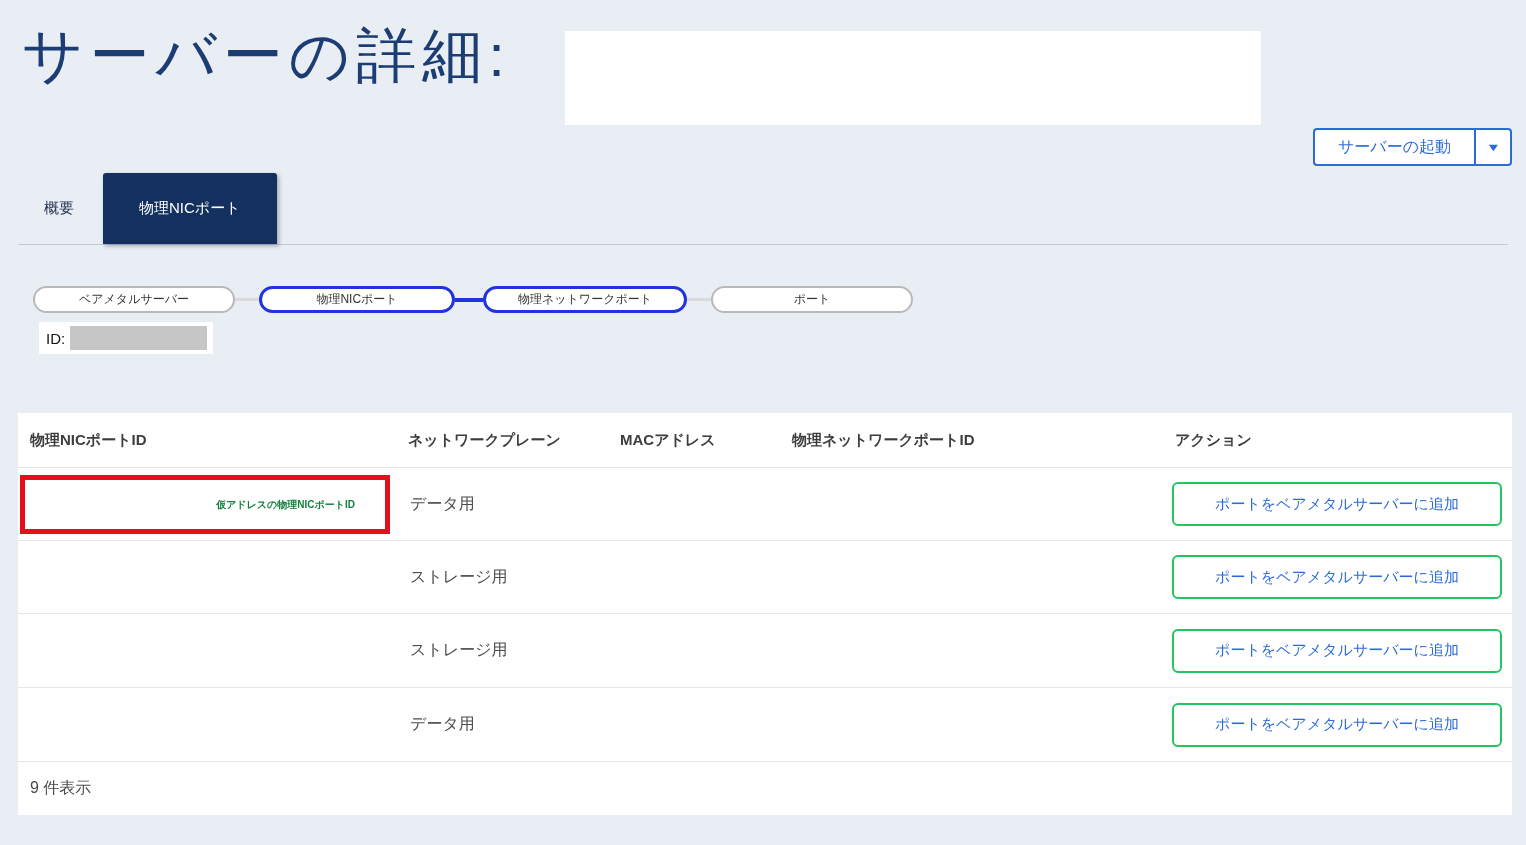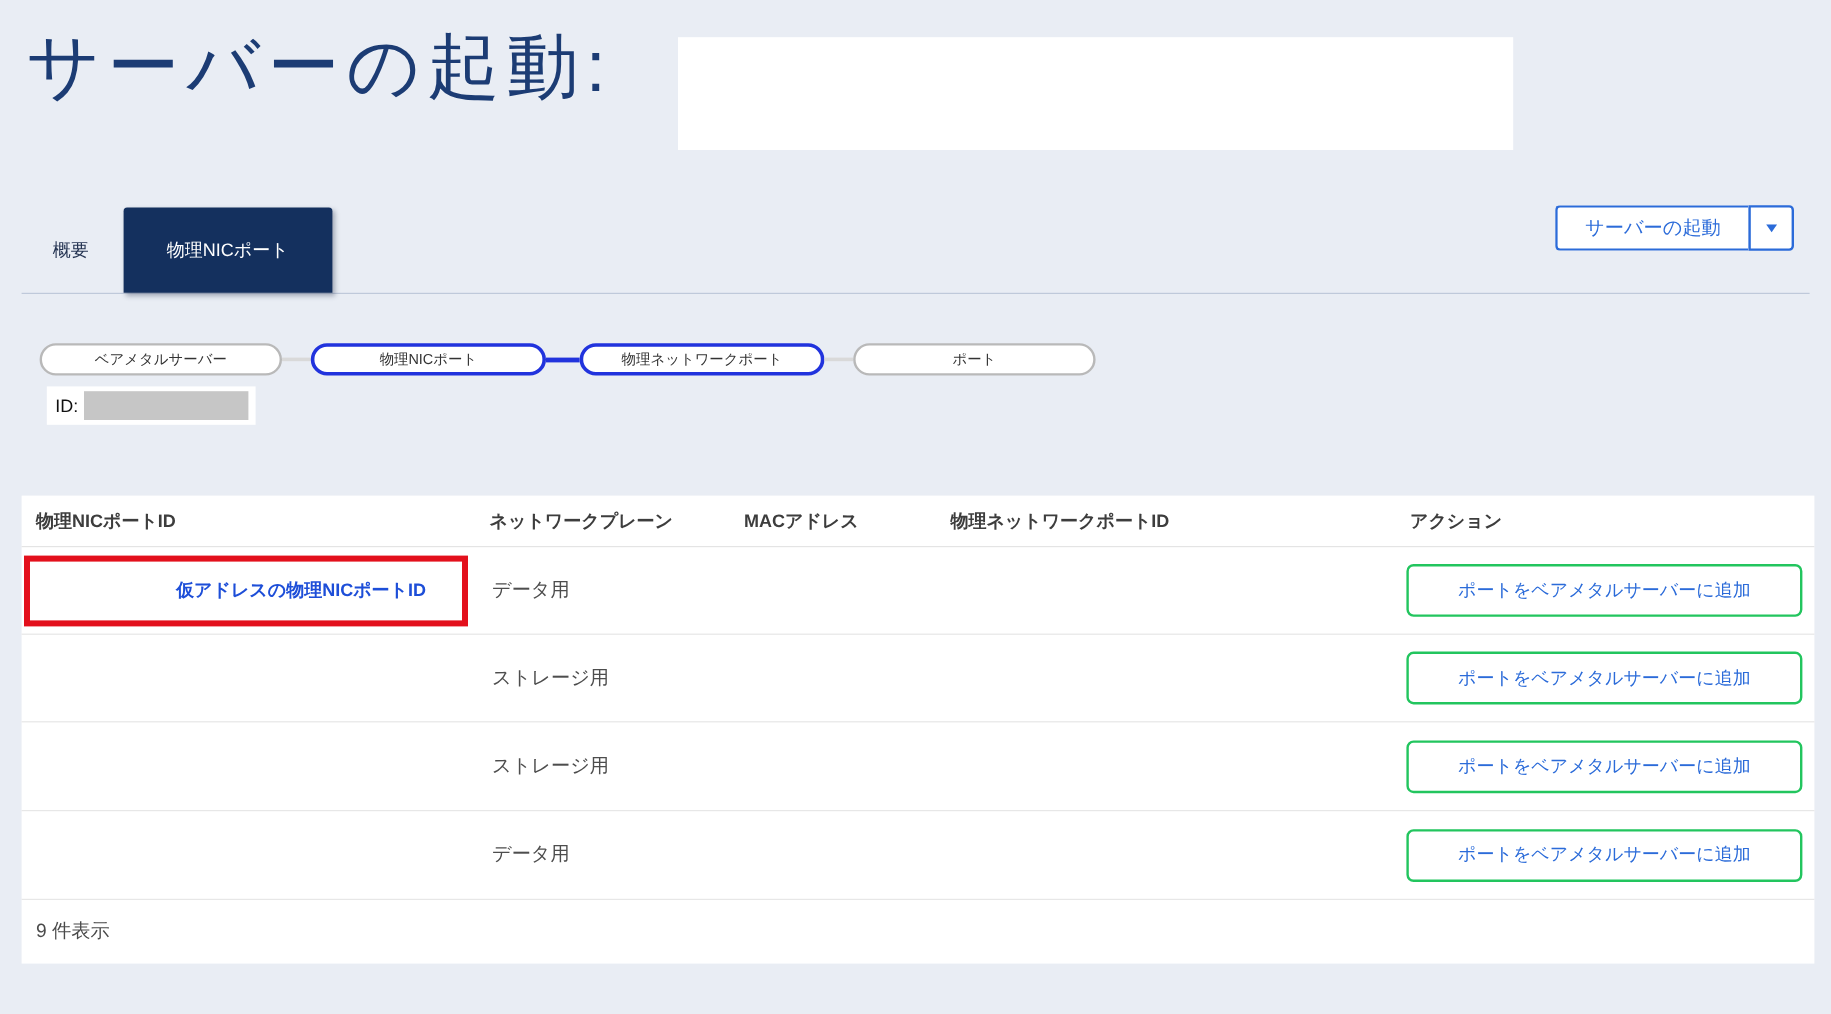--- a/index.html
+++ b/index.html
@@ -15,21 +15,21 @@
   
   .page-title {
     position:absolute; left:22px; top:16px;
     font-size:60px; font-weight:400; letter-spacing:6px;
     color:#1c3c74; white-space:nowrap;
   }
   .title-redaction {
     position:absolute; left:565px; top:31px; width:696px; height:94px;
     background:#ffffff;
   }
-  .start-group { position:absolute; top:128px; right:31px; display:flex; height:38px;margin-top:43px; }
+  .start-group { position:absolute; top:128px; right:14px; display:flex; height:38px; }
   .start-btn {
     height:38px; padding:0 23px; background:#fff; color:#2b6bd9;
     border:2px solid #2b6bd9; border-right:none; border-radius:4px 0 0 4px;
     font-size:16px; font-family:inherit; cursor:pointer; display:flex; align-items:center;
   }
   .start-caret-btn {
     width:38px; height:38px; background:#fff; color:#2b6bd9;
     border:2px solid #2b6bd9; border-radius:0 4px 4px 0;
     font-family:inherit; cursor:pointer; display:flex; align-items:center; justify-content:center;
   }
@@ -67,46 +67,46 @@
     padding:0 6px 0 7px; font-size:15px; color:#111;
   }
   .id-redaction { flex:1; height:24px; background:#c6c6c6; margin-left:5px; }
 
   
   .table { position:absolute; top:413px; left:18px; width:1494px; background:#ffffff; }
   .thead, .trow {
     display:grid; grid-template-columns:378px 212px 172px 383px 1fr;
     align-items:center;
   }
-  .thead { height:43px; border-bottom:1px solid #e4e4e4; }
+  .thead { height:55px; border-bottom:1px solid #e4e4e4; }
   .thead > div { padding-left:12px; font-size:15px; font-weight:bold; color:#3d3d3d; white-space:nowrap; }
   .trow { height:73px; border-bottom:1px solid #e7e7e7; font-size:16px; color:#4d4d4d; }
   .trow.tall { height:74px; }
   .cell-plane { padding-left:14px; }
   .cell-mac, .cell-npid { padding-left:12px; }
   .cell-action { padding-left:9px; }
   .redbox {
     margin:4px 6px 3px 2px; height:59px;
     border:5px solid #e3101c;
     display:flex; align-items:center; justify-content:flex-end; padding-right:30px;
   }
-  .nic-link { color:#1d4ed8; font-weight:bold; font-size:15px; cursor:pointer; white-space:nowrap; }
+  .nic-link { color:#15803d; font-weight:bold; font-size:10px; cursor:pointer; white-space:nowrap; }
   .add-port-btn {
     width:330px; height:44px; background:#fff; color:#2b6bd9;
     border:2px solid #22c55e; border-radius:6px;
     font-size:15px; font-family:inherit; cursor:pointer;
   }
   .tfoot { height:53px; display:flex; align-items:center; padding-left:12px; font-size:16px; color:#4a4a4a; }
 </style>
 </head>
 <body>
 
 <div class="page">
 
-  <h1 class="page-title">サーバーの起動:</h1>
+  <h1 class="page-title">サーバーの詳細:</h1>
   <div class="title-redaction"></div>
 
   <div class="start-group">
     <button class="start-btn">サーバーの起動</button>
     <button class="start-caret-btn">
       <span class="caret-glyph">▼</span>
     </button>
   </div>
 
   <div class="tabbar">

